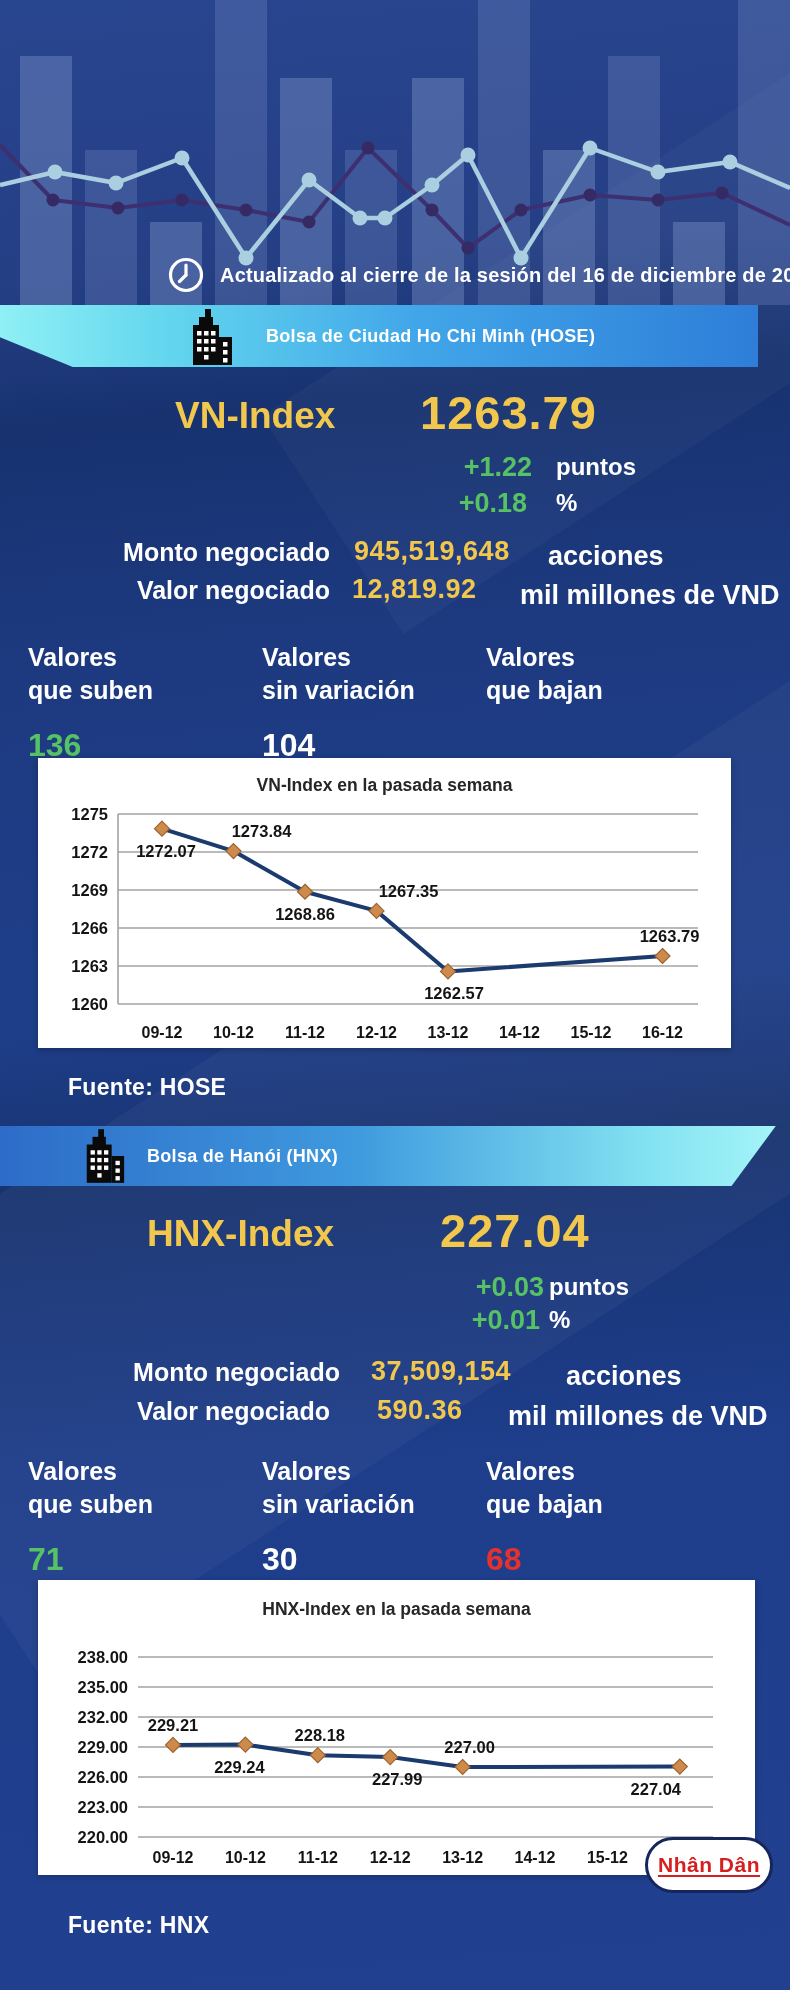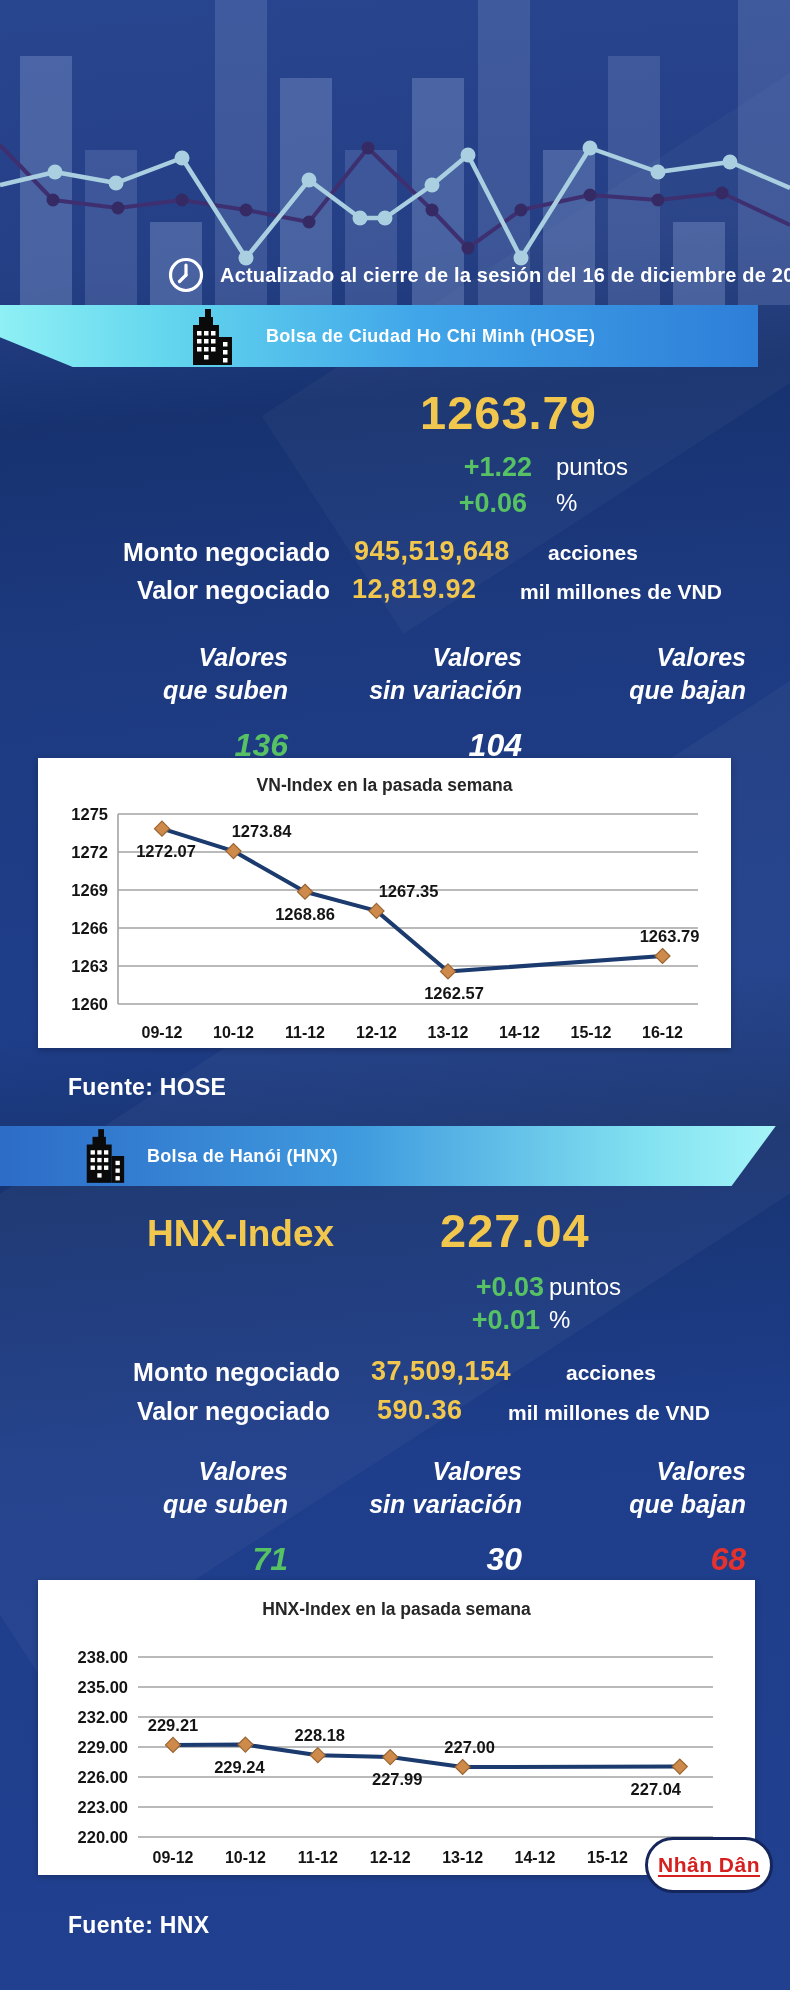--- a/index.html
+++ b/index.html
@@ -30,35 +30,35 @@
     font-size:18px;font-weight:700;letter-spacing:.3px;white-space:nowrap;}
   .band-hose .band-label{left:266px;}
   .band-hnx .band-label{left:147px;}
 
   .idx-label{position:absolute;color:#f2c74d;font-weight:700;font-size:37px;}
   .idx-value{position:absolute;color:#f2c74d;font-weight:700;font-size:47px;letter-spacing:1px;}
   #vn-label{left:175px;top:395px;}   #vn-value{left:420px;top:385px;}
   #hnx-label{left:147px;top:1213px;} #hnx-value{left:440px;top:1203px;}
 
   .chg-val{position:absolute;color:#57c263;font-weight:700;font-size:27px;width:112px;text-align:right;}
-  .chg-unit{position:absolute;color:#fff;font-weight:400;font-size:24px;}
+  .chg-unit{position:absolute;color:#fff;font-weight:700;font-size:24px;}
   #vn-pts{left:420px;top:452px;}  #vn-pts-u{left:556px;top:453px;}
   #vn-pct{left:415px;top:488px;}  #vn-pct-u{left:556px;top:489px;}
   #hnx-pts{left:432px;top:1272px;} #hnx-pts-u{left:549px;top:1273px;}
   #hnx-pct{left:428px;top:1305px;} #hnx-pct-u{left:549px;top:1306px;}
 
   .stat-label{position:absolute;color:#fff;font-weight:700;font-size:25px;width:242px;text-align:right;white-space:nowrap;}
   .stat-value{position:absolute;color:#f2c74d;font-weight:700;font-size:27px;letter-spacing:.5px;}
-  .stat-unit{position:absolute;color:#fff;font-weight:600;font-size:21px;white-space:nowrap;}
+  .stat-unit{position:absolute;color:#fff;font-weight:600;font-size:27px;white-space:nowrap;}
   #vn-vol-l{left:88px;top:538px;}  #vn-vol-v{left:354px;top:536px;}  #vn-vol-u{left:548px;top:541px;}
   #vn-val-l{left:88px;top:576px;}  #vn-val-v{left:352px;top:574px;}  #vn-val-u{left:520px;top:580px;}
   #hnx-vol-l{left:98px;top:1358px;} #hnx-vol-v{left:371px;top:1356px;} #hnx-vol-u{left:566px;top:1361px;}
   #hnx-val-l{left:88px;top:1397px;} #hnx-val-v{left:377px;top:1395px;} #hnx-val-u{left:508px;top:1401px;}
 
-  .val-col{position:absolute;width:260px;text-align:right;color:#fff;font-style:italic;}
+  .val-col{position:absolute;width:260px;text-align:left;color:#fff;}
   .val-col .lbl{font-size:25px;font-weight:700;line-height:33px;}
   .val-col .num{font-size:32px;font-weight:700;margin-top:20px;}
   .num-up{color:#57c263;} .num-flat{color:#fff;} .num-down{color:#e6322d;}
   #vn-adv{left:28px;top:641px;}  #vn-unch{left:262px;top:641px;}  #vn-dec{left:486px;top:641px;}
   #hnx-adv{left:28px;top:1455px;} #hnx-unch{left:262px;top:1455px;} #hnx-dec{left:486px;top:1455px;}
 
   .chart-panel{position:absolute;background:#fff;box-shadow:0 2px 6px rgba(0,0,0,.25);}
   #chart-panel-0{left:38px;top:758px;width:693px;height:290px;}
   #chart-panel-1{left:38px;top:1580px;width:717px;height:295px;}
   .chart-panel svg{display:block;}
@@ -152,24 +152,25 @@
         <rect x="17" y="38" width="4.5" height="4.5" fill="#fff"></rect>
         <rect x="24" y="38" width="4.5" height="4.5" fill="#fff"></rect>
       <rect x="17" y="46" width="4.5" height="4.5" fill="#fff"></rect>
       <rect x="36" y="33" width="4.5" height="4.5" fill="#fff"></rect>
         <rect x="36" y="41" width="4.5" height="4.5" fill="#fff"></rect>
         <rect x="36" y="49" width="4.5" height="4.5" fill="#fff"></rect>
     </svg>
     <span class="band-label">Bolsa de Ciudad Ho Chi Minh (HOSE)</span>
   </div>
 
+  <span class="idx-label" id="vn-label">VN-Index</span>
   <span class="idx-value" id="vn-value">1263.79</span>
   <span class="chg-val" id="vn-pts">+1.22</span>
   <span class="chg-unit" id="vn-pts-u">puntos</span>
-  <span class="chg-val" id="vn-pct">+0.06</span>
+  <span class="chg-val" id="vn-pct">+0.18</span>
   <span class="chg-unit" id="vn-pct-u">%</span>
 
   <span class="stat-label" id="vn-vol-l">Monto negociado</span>
   <span class="stat-value" id="vn-vol-v">945,519,648</span>
   <span class="stat-unit" id="vn-vol-u">acciones</span>
   <span class="stat-label" id="vn-val-l">Valor negociado</span>
   <span class="stat-value" id="vn-val-v">12,819.92</span>
   <span class="stat-unit" id="vn-val-u">mil millones de VND</span>
 
   <div class="val-col" id="vn-adv">

